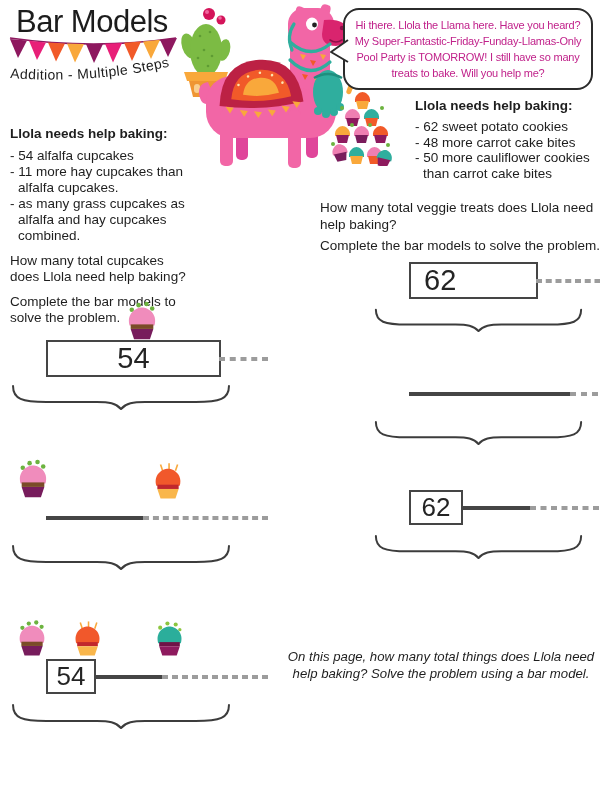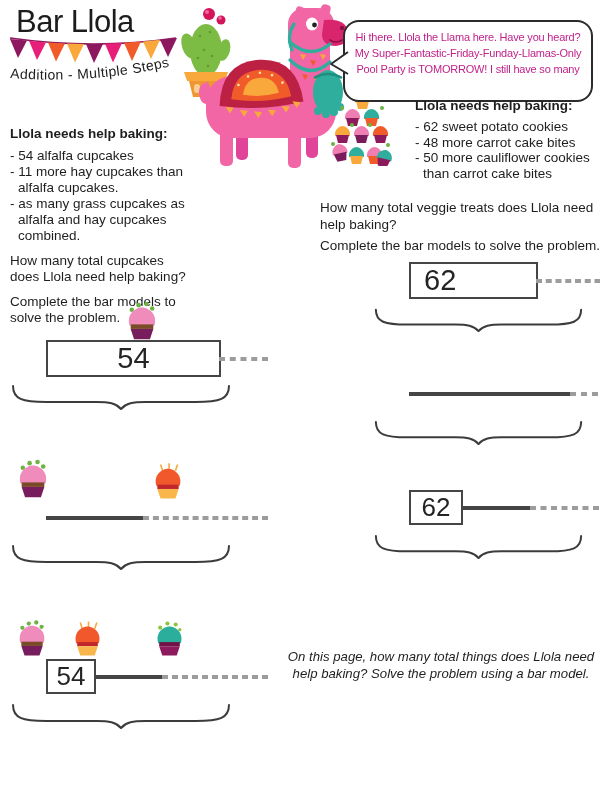--- a/index.html
+++ b/index.html
@@ -24,21 +24,21 @@
   .num-left{justify-content:flex-start;padding-left:13px;}
   svg{display:block;}
   .qgap{margin-top:9px;}
   .footer{line-height:17px;font-size:13.2px;text-align:center;font-style:italic;}
 </style>
 </head>
 <body>
 
 <div class="page">
 
-  <div class="abs title" style="left:16px;top:4px;">Bar Llola</div>
+  <div class="abs title" style="left:16px;top:4px;">Bar Models</div>
 
   <svg class="abs" style="left:8px;top:36px;" width="172" height="28" viewBox="0 0 172 28">
     <path d="M2,2 Q86,14 168,2" fill="none" stroke="#8e185f" stroke-width="1.6"></path>
     <polygon points="2,3 19,4.5 10,22" fill="#8e185f"></polygon>
     <polygon points="21,4.8 38,6.4 29,24" fill="#e81f78"></polygon>
     <polygon points="40,6.5 57,7.6 48,25.5" fill="#f15a29"></polygon>
     <polygon points="59,7.6 76,8 67,26.5" fill="#f9a83b"></polygon>
     <polygon points="78,8 95,7.9 86,27" fill="#8e185f"></polygon>
     <polygon points="97,7.8 114,7 105,26.5" fill="#e81f78"></polygon>
     <polygon points="116,6.8 133,5.6 124,25" fill="#f15a29"></polygon>
@@ -182,27 +182,28 @@
     <g fill="#6cb33f">
       <circle cx="12" cy="16" r="2"></circle>
         <circle cx="40" cy="33" r="2"></circle>
         <circle cx="3" cy="52" r="2"></circle>
       <circle cx="58" cy="53" r="2"></circle>
         <circle cx="22" cy="33" r="2"></circle>
         <circle cx="52" cy="16" r="2"></circle>
     </g>
   </svg>
 
-  <div class="abs bubble" style="left:343px;top:8px;width:250px;height:82px;margin-top:12px;">
+  <div class="abs bubble" style="left:343px;top:8px;width:250px;height:82px;">
     <svg class="abs" style="left:-16px;top:28px;" width="20" height="26" viewBox="0 0 20 26">
       <path d="M19,2 L2,14 L19,24" fill="#ffffff" stroke="#2b2b2b" stroke-width="2" stroke-linejoin="round"></path>
     </svg>
     <div>Hi there. Llola the Llama here. Have you heard?</div>
     <div>My Super-Fantastic-Friday-Funday-Llamas-Only</div>
     <div>Pool Party is TOMORROW! I still have so many</div>
+    <div>treats to bake. Will you help me?</div>
   </div>
 
   <div class="abs txt" style="left:10px;top:126px;width:208px;">
     <div class="bold" style="margin-bottom:6px;">Llola needs help baking:</div>
     <div class="nowrap">- 54 alfalfa cupcakes</div>
     <div class="nowrap">- 11 more hay cupcakes than</div>
     <div class="nowrap indent">alfalfa cupcakes.</div>
     <div class="nowrap">- as many grass cupcakes as</div>
     <div class="nowrap indent">alfalfa and hay cupcakes</div>
     <div class="nowrap indent">combined.</div>

